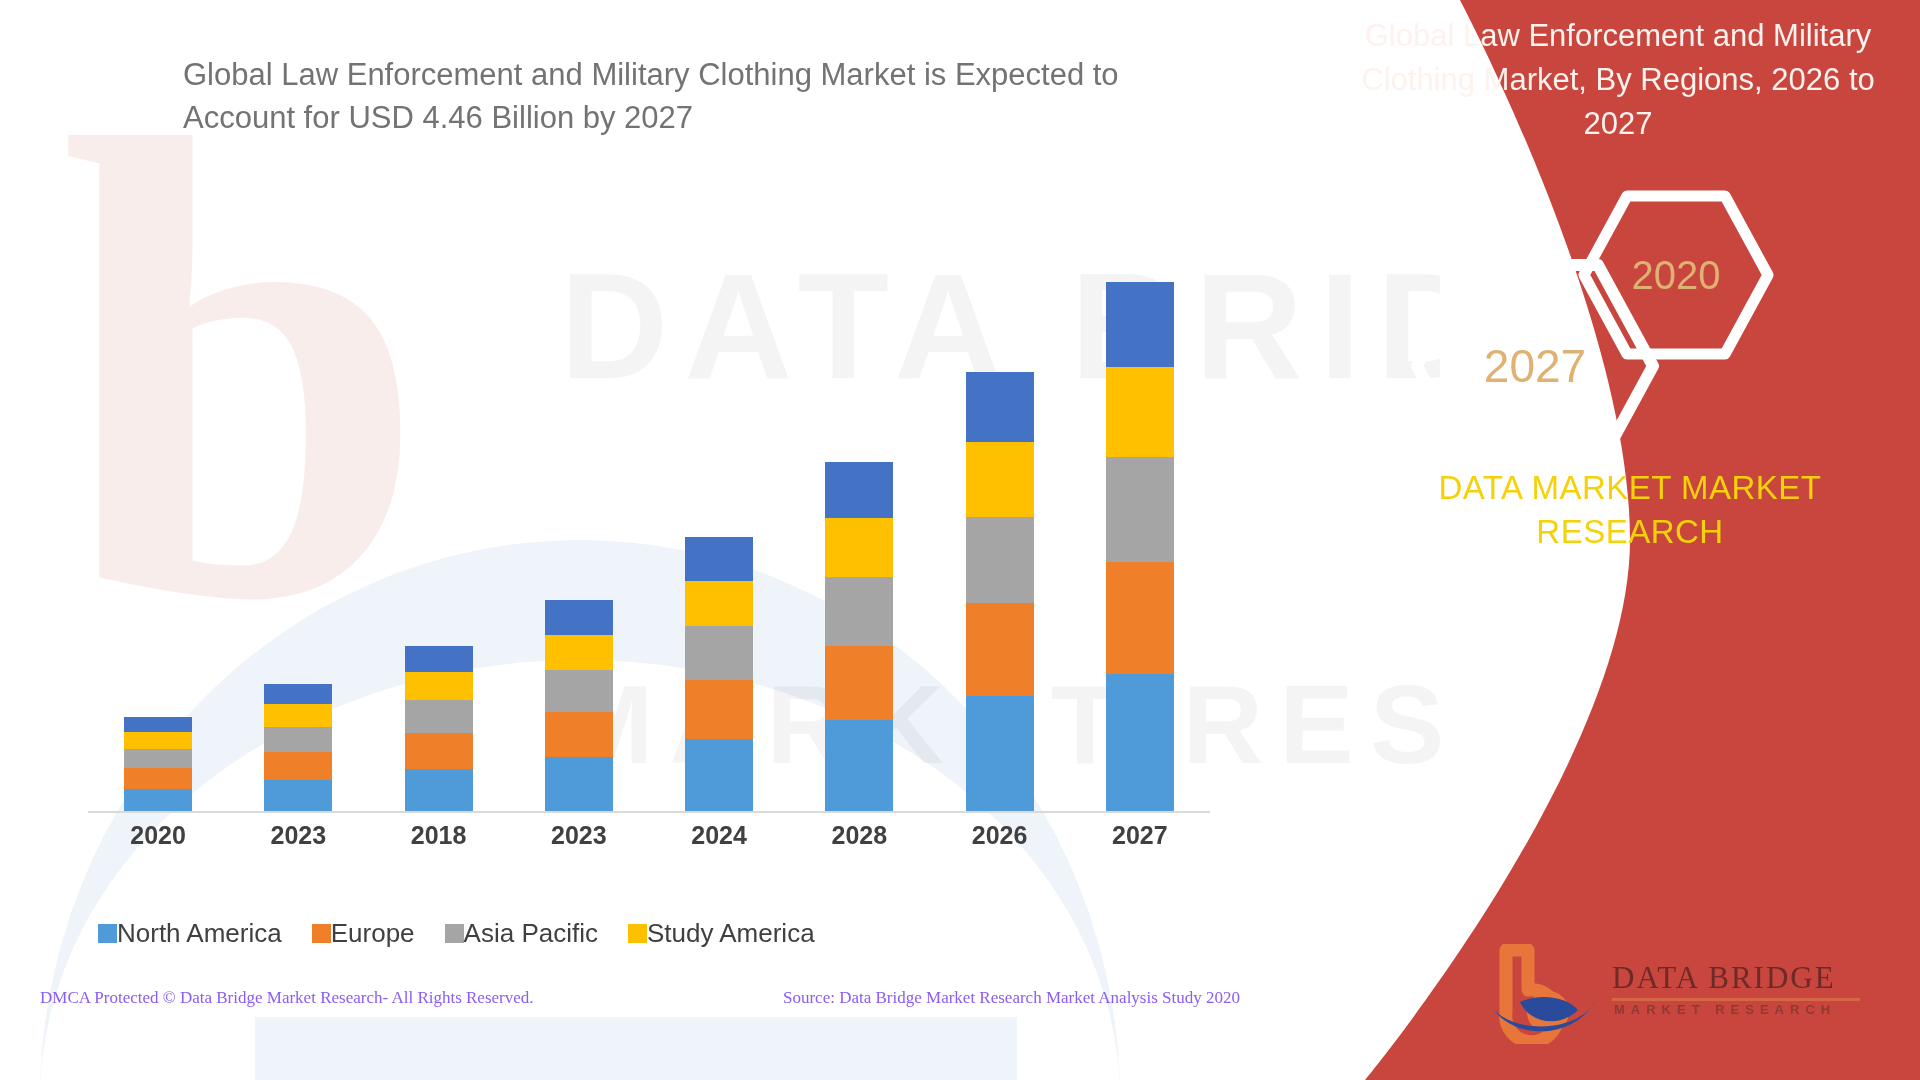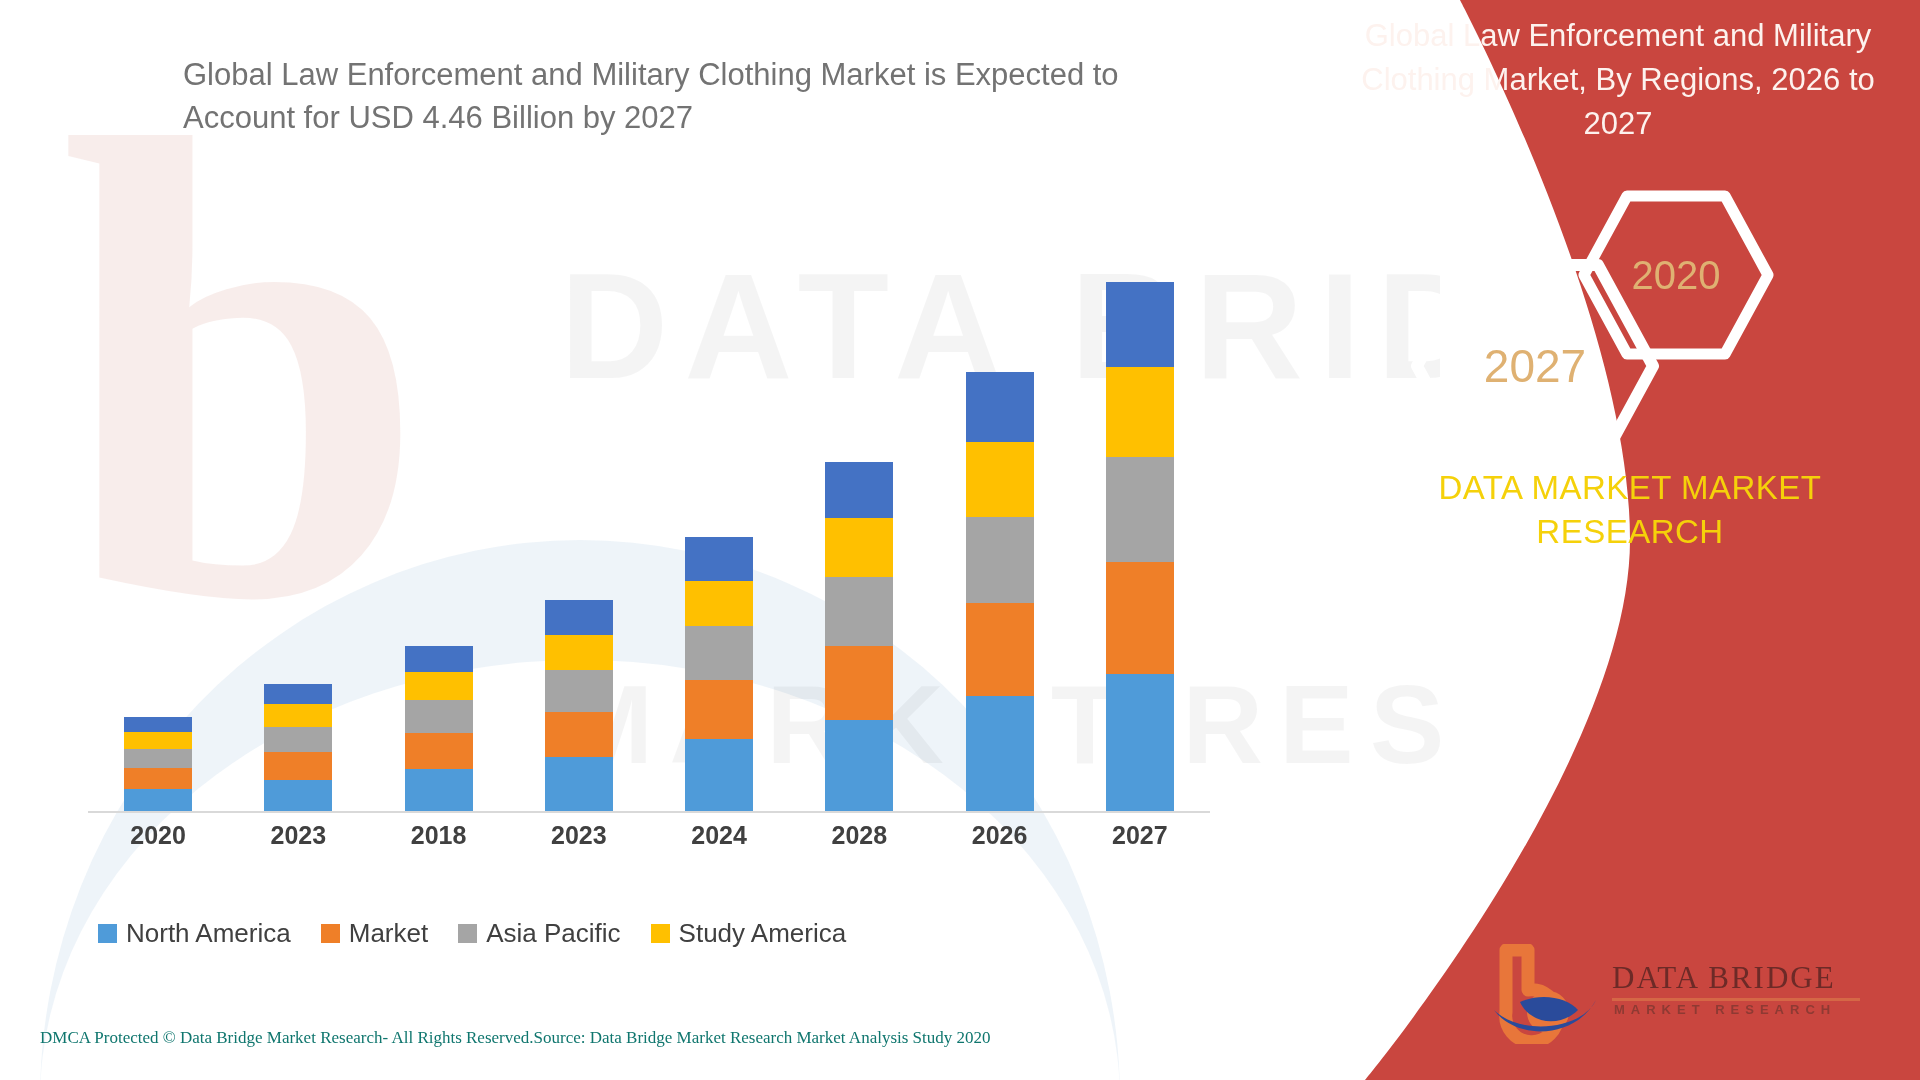--- a/index.html
+++ b/index.html
@@ -72,30 +72,30 @@
   .xlab span{
     width:118px;text-align:center;
     font-size:25px;font-weight:700;color:#404040;
   }
 
   
   .legend{
     position:absolute;left:98px;top:918px;
     display:flex;align-items:center;gap:30px;
   }
-  .lg{display:flex;align-items:center;gap:9px;}
+  .lg{display:flex;align-items:center;}
   .sw{width:19px;height:19px;display:block;}
   .lg span.lbl{font-size:26px;color:#404040;font-weight:400;}
 
   
   .foot{
-    position:absolute;left:40px;top:1028px;width:1210px;
-    display:flex;justify-content:flex-start;
+    position:absolute;left:40px;top:988px;width:1210px;
+    display:flex;justify-content:space-between;
     font-family:"Liberation Serif", serif;
-    font-size:17px;color:#0f766e;
+    font-size:17px;color:#8b5cf6;
   }
   .foot .src{margin-right:10px;}
 
   
   .panel{
     position:absolute;right:0;top:0;width:760px;height:1080px;
     overflow:hidden;
   }
   .panel-bg{
     position:absolute;inset:0;
@@ -239,21 +239,21 @@
       </div>
   </div>
 
   <div class="legend" id="legend">
       <div class="lg">
         <i class="sw" style="background: rgb(79, 155, 217);"></i>
         <span class="lbl">North America</span>
       </div>
       <div class="lg">
         <i class="sw" style="background: rgb(239, 127, 40);"></i>
-        <span class="lbl">Market</span>
+        <span class="lbl">Europe</span>
       </div>
       <div class="lg">
         <i class="sw" style="background: rgb(165, 165, 165);"></i>
         <span class="lbl">Asia Pacific</span>
       </div>
       <div class="lg">
         <i class="sw" style="background: rgb(255, 192, 0);"></i>
         <span class="lbl">Study America</span>
       </div>
     </div>

